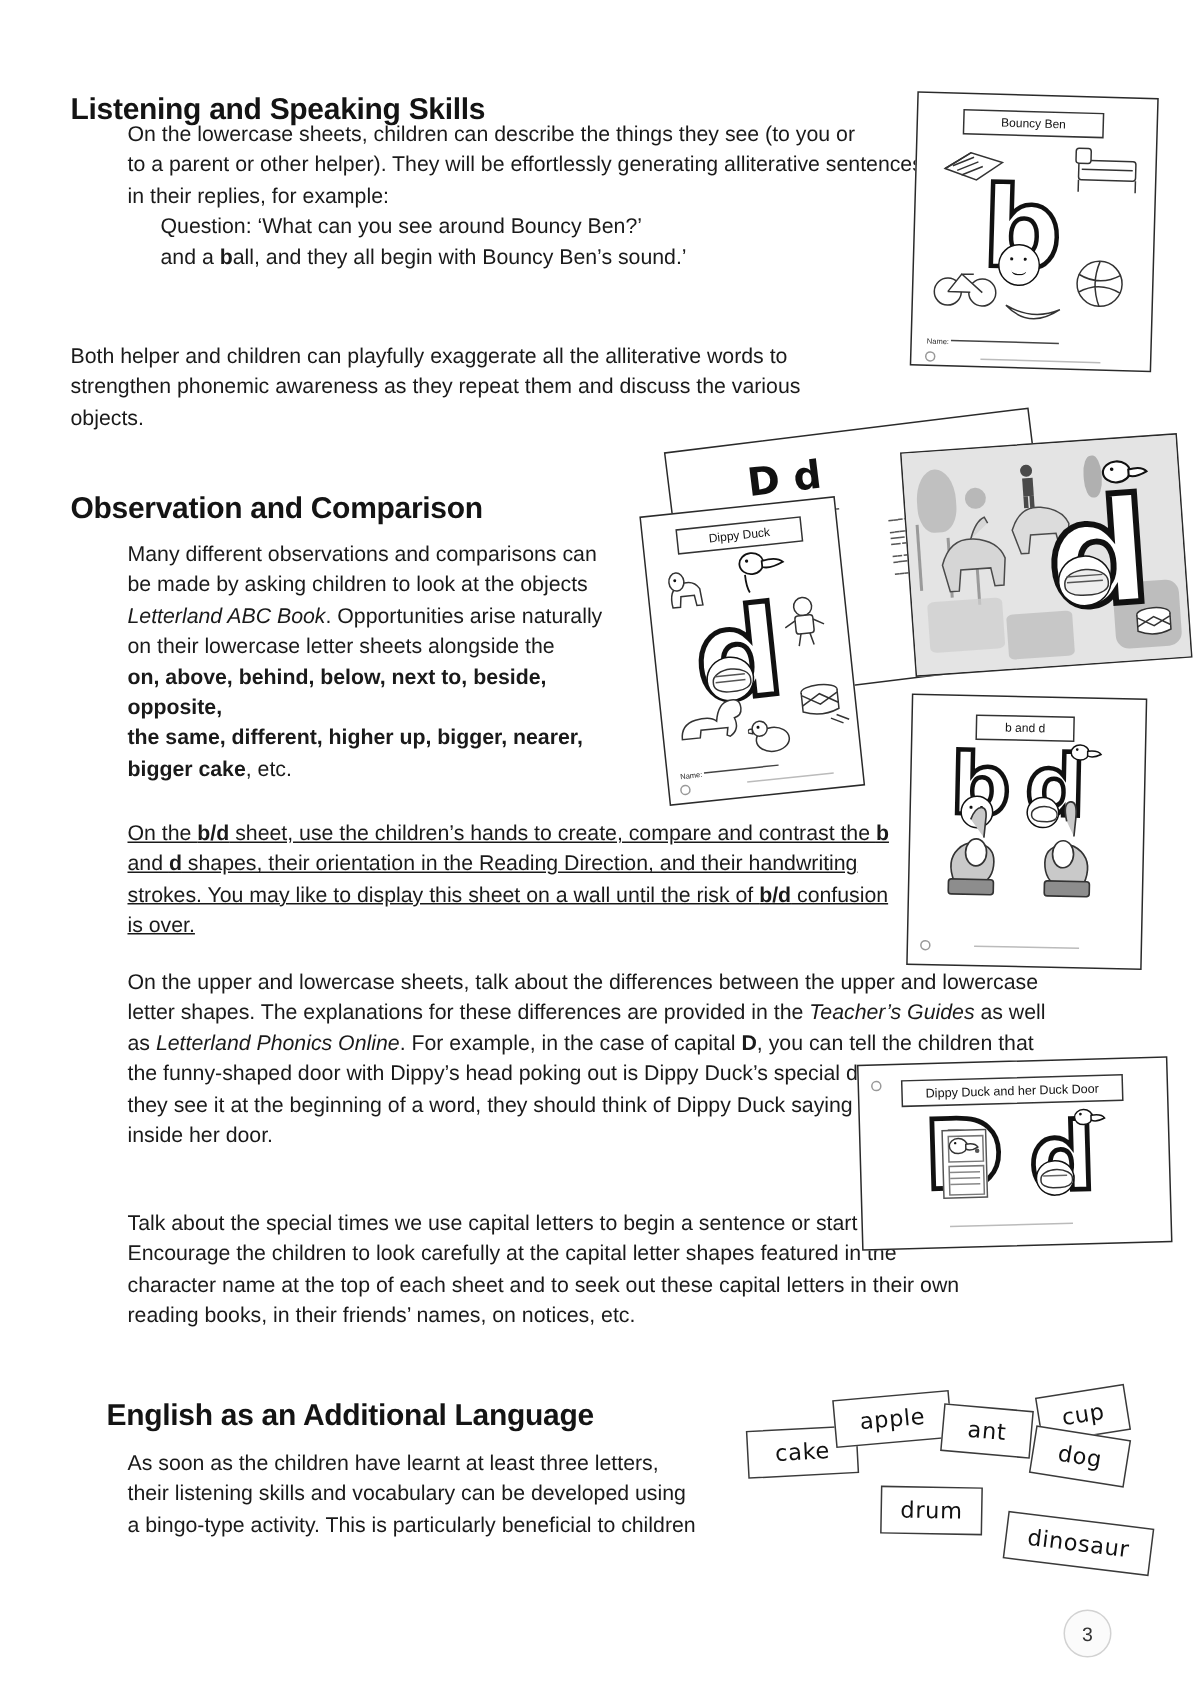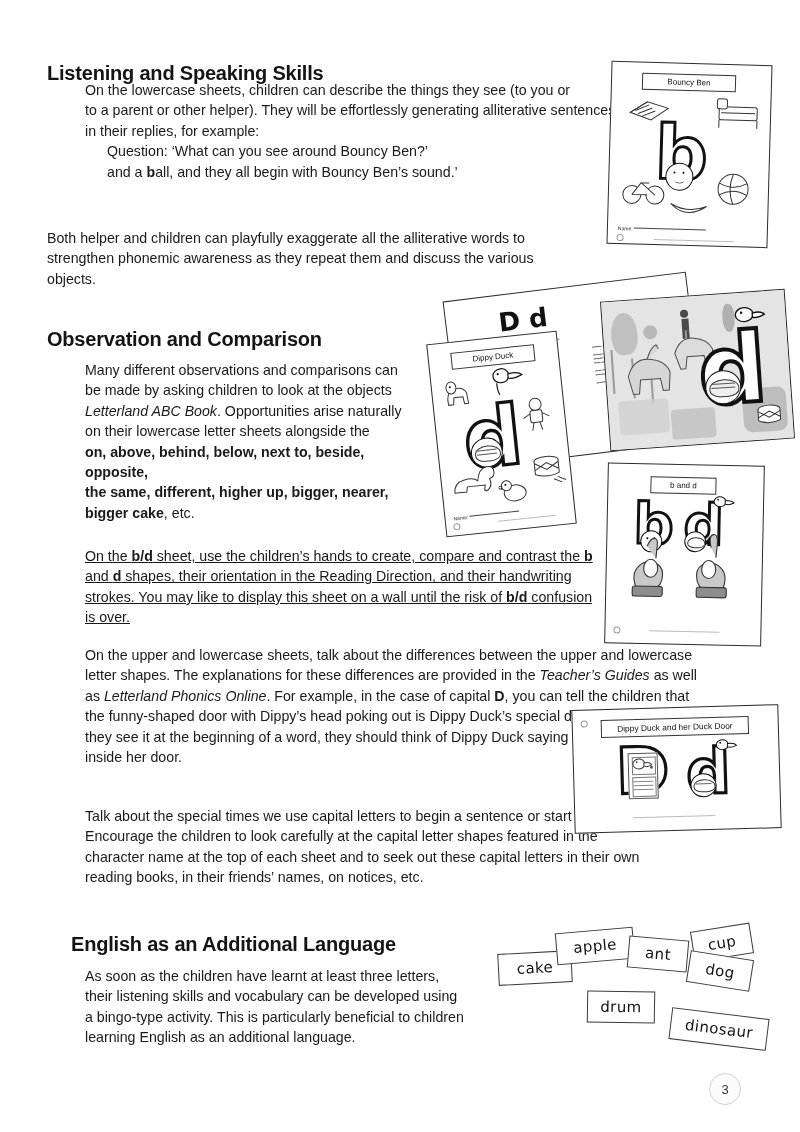--- a/index.html
+++ b/index.html
@@ -152,21 +152,20 @@
   <div class="para" id="s2-p3"><span>On the upper and lowercase sheets, talk about the differences between the upper and lowercase letter shapes. The explanations for these differences are provided in the </span><i>Teacher’s Guides</i><span> as well as </span><i>Letterland Phonics Online</i><span>. For example, in the case of capital </span><b>D</b><span>, you can tell the children that the funny-shaped door with Dippy’s head poking out is Dippy Duck’s special duck door. When they see it at the beginning of a word, they should think of Dippy Duck saying ‘</span><b>d</b><span>…’ from just inside her door.</span></div>
 
   <div class="para" id="s2-p4">Talk about the special times we use capital letters to begin a sentence or start a name. Encourage the children to look carefully at the capital letter shapes featured in the character name at the top of each sheet and to seek out these capital letters in their own reading books, in their friends’ names, on notices, etc.</div>
 
   <h2 class="section" id="s3-title">English as an Additional Language</h2>
 
   <div class="para" id="s3-p1">
     <div>As soon as the children have learnt at least three letters,</div>
     <div>their listening skills and vocabulary can be developed using</div>
     <div>a bingo-type activity. This is particularly beneficial to children</div>
-    <div>learning English as an additional language.</div>
   </div>
 
   <div class="sheet" id="sheet-b">
     <div class="title-box" style="left:30px;top:10px;width:92px;height:15px;">Bouncy Ben</div>
 
     <svg style="position:absolute;left:16px;top:34px;" width="44" height="28">
       <g fill="#fff" stroke="#333" stroke-width="1">
         <path d="M3 16 L20 5 L41 11 L24 23 Z"></path>
         <path d="M3 16 L20 5"></path>
         <path d="M8 14 L22 8 M11 17 L25 11 M14 20 L28 14"></path>

